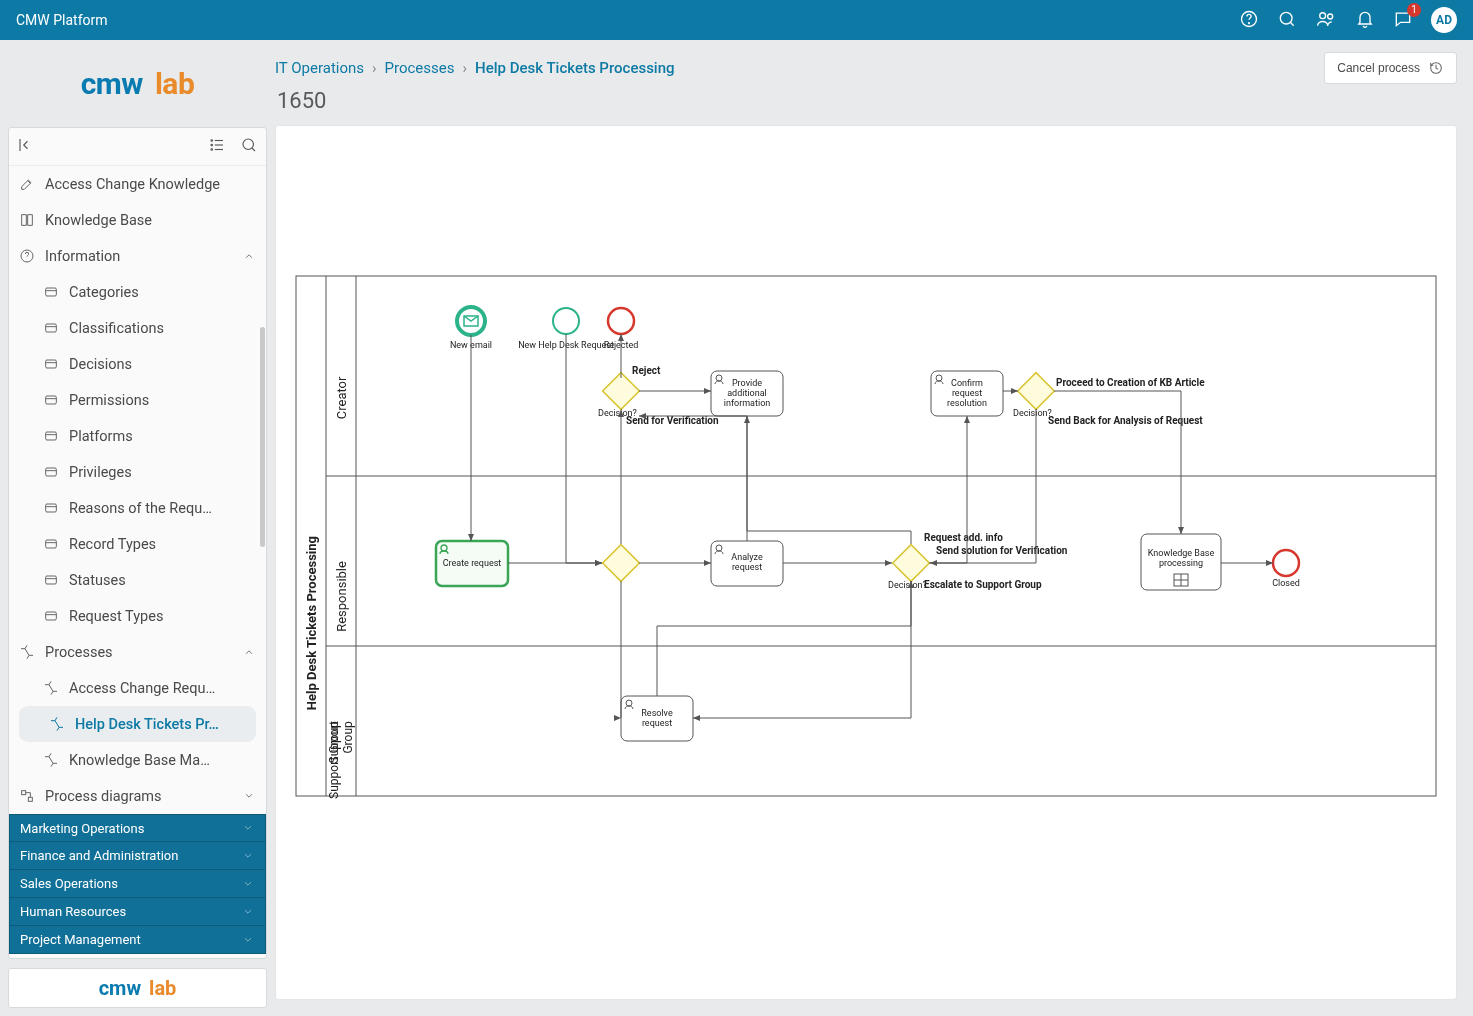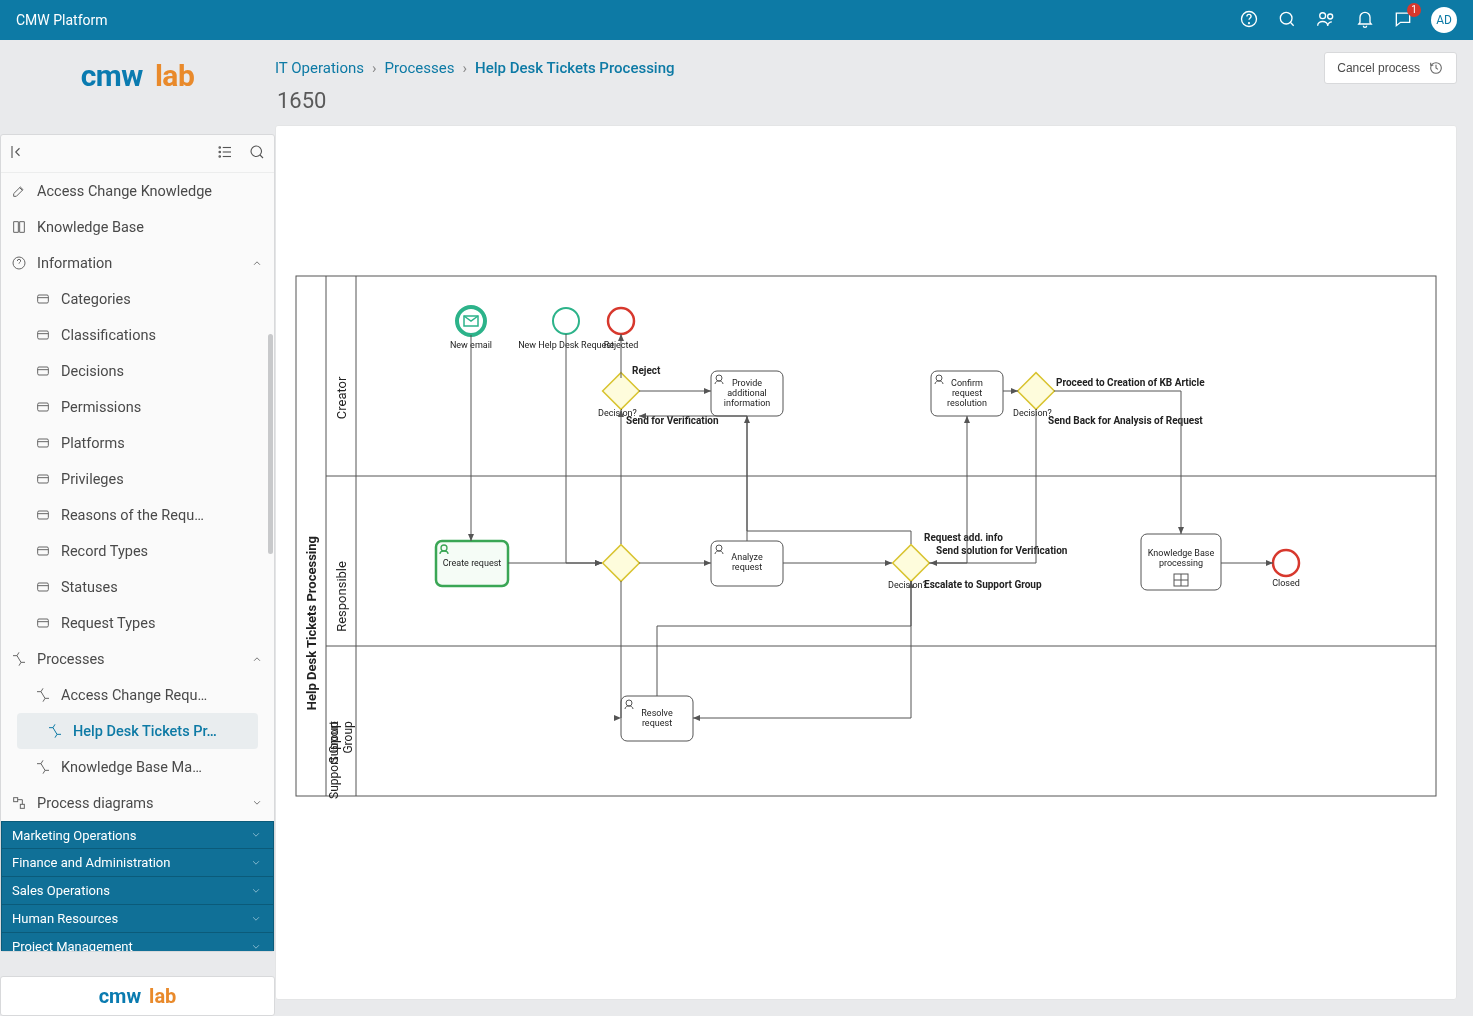--- a/index.html
+++ b/index.html
@@ -6,38 +6,38 @@
   html, body { height: 100%; font-family: -apple-system, "Segoe UI", Roboto, sans-serif; background: #e9eaec; }
   body { display: flex; flex-direction: column; width: 1473px; height: 1016px; overflow: hidden; }
 
   
   .topbar { height: 40px; background: #0d7aa5; color: #fff; display: flex; align-items: center; padding: 0 16px; font-size: 14px; }
   .topbar .title { flex: 1; }
   .topbar .icons { display: flex; align-items: center; gap: 18px; }
   .topbar .icon-wrap { position: relative; cursor: pointer; }
   .topbar svg { stroke: #fff; fill: none; stroke-width: 1.6; }
   .badge { position: absolute; top: -6px; right: -8px; background: #d7382d; color: #fff; border-radius: 8px; font-size: 10px; min-width: 14px; height: 14px; line-height: 14px; text-align: center; padding: 0 3px; }
-  .avatar { width: 26px; height: 26px; border-radius: 50%; background: #fff; color: #0d7aa5; font-size: 12px; font-weight: 400; display: flex; align-items: center; justify-content: center; }
+  .avatar { width: 26px; height: 26px; border-radius: 50%; background: #fff; color: #0d7aa5; font-size: 12px; font-weight: 700; display: flex; align-items: center; justify-content: center; }
 
   
   .below { flex: 1; display: flex; min-height: 0; }
 
   
-  .leftcol { width: 275px; flex: none; display: flex; flex-direction: column; gap: 24px; }
+  .leftcol { width: 275px; flex: none; display: flex; flex-direction: column; padding: 8px; gap: 9px; }
   .logo-big { height: 70px; display: flex; align-items: center; justify-content: center; font-weight: 700; font-size: 30px; letter-spacing: -0.5px; }
   .logo-big .cmw { color: #0a7bb0; }
   .logo-big .lab { color: #e98a2b; margin-left: 12px; }
   .sidebar { flex: 1; background: #fafafa; border: 1px solid #d8d9db; border-radius: 3px; display: flex; flex-direction: column; min-height: 0; }
   .sb-toolbar { height: 38px; display: flex; align-items: center; justify-content: space-between; padding: 0 8px; border-bottom: 1px solid #eceded; }
   .sb-toolbar .left svg, .sb-toolbar .right svg { stroke: #555; fill: none; stroke-width: 1.5; }
   .sb-toolbar .right { display: flex; gap: 14px; }
   .sb-list { flex: 1; overflow-y: auto; font-size: 14.5px; color: #4a4a4a; }
   .sb-item { display: flex; align-items: center; gap: 10px; height: 36px; padding: 0 10px; cursor: pointer; }
   .sb-item.child { padding-left: 34px; }
-  .sb-item.active { background: #e9edef; border-radius: 4px; margin: 0 16px; padding-left: 30px; }
+  .sb-item.active { background: #e9edef; border-radius: 9px; margin: 0 10px; padding-left: 30px; }
   .sb-item.active .lbl { color: #0d7aa5; font-weight: 500; }
   .sb-item .lbl { flex: 1; white-space: nowrap; overflow: hidden; text-overflow: ellipsis; }
   .sb-item .chev { stroke: #666; }
   .sb-item svg { stroke: #666; fill: none; stroke-width: 1.5; flex: none; }
   .sb-section-dark { background: #107097; color: #fff; height: 28px; display: flex; align-items: center; justify-content: space-between; padding: 0 10px; font-size: 13px; border: 1px solid #0b5b7a; cursor: pointer; }
   .sb-section-dark + .sb-section-dark { border-top: 0; }
   .sb-section-dark svg { stroke: #cfe7f2; fill: none; }
   .scroll-thumb { position: absolute; right: 2px; top: 200px; width: 5px; height: 220px; background: #c8c9cb; border-radius: 3px; }
   .sidebar-wrap { position: relative; flex: 1; display: flex; min-height: 0; }
   .logo-small { height: 40px; background: #fff; border: 1px solid #d8d9db; border-radius: 3px; display: flex; align-items: center; justify-content: center; font-weight: 700; font-size: 20px; }

